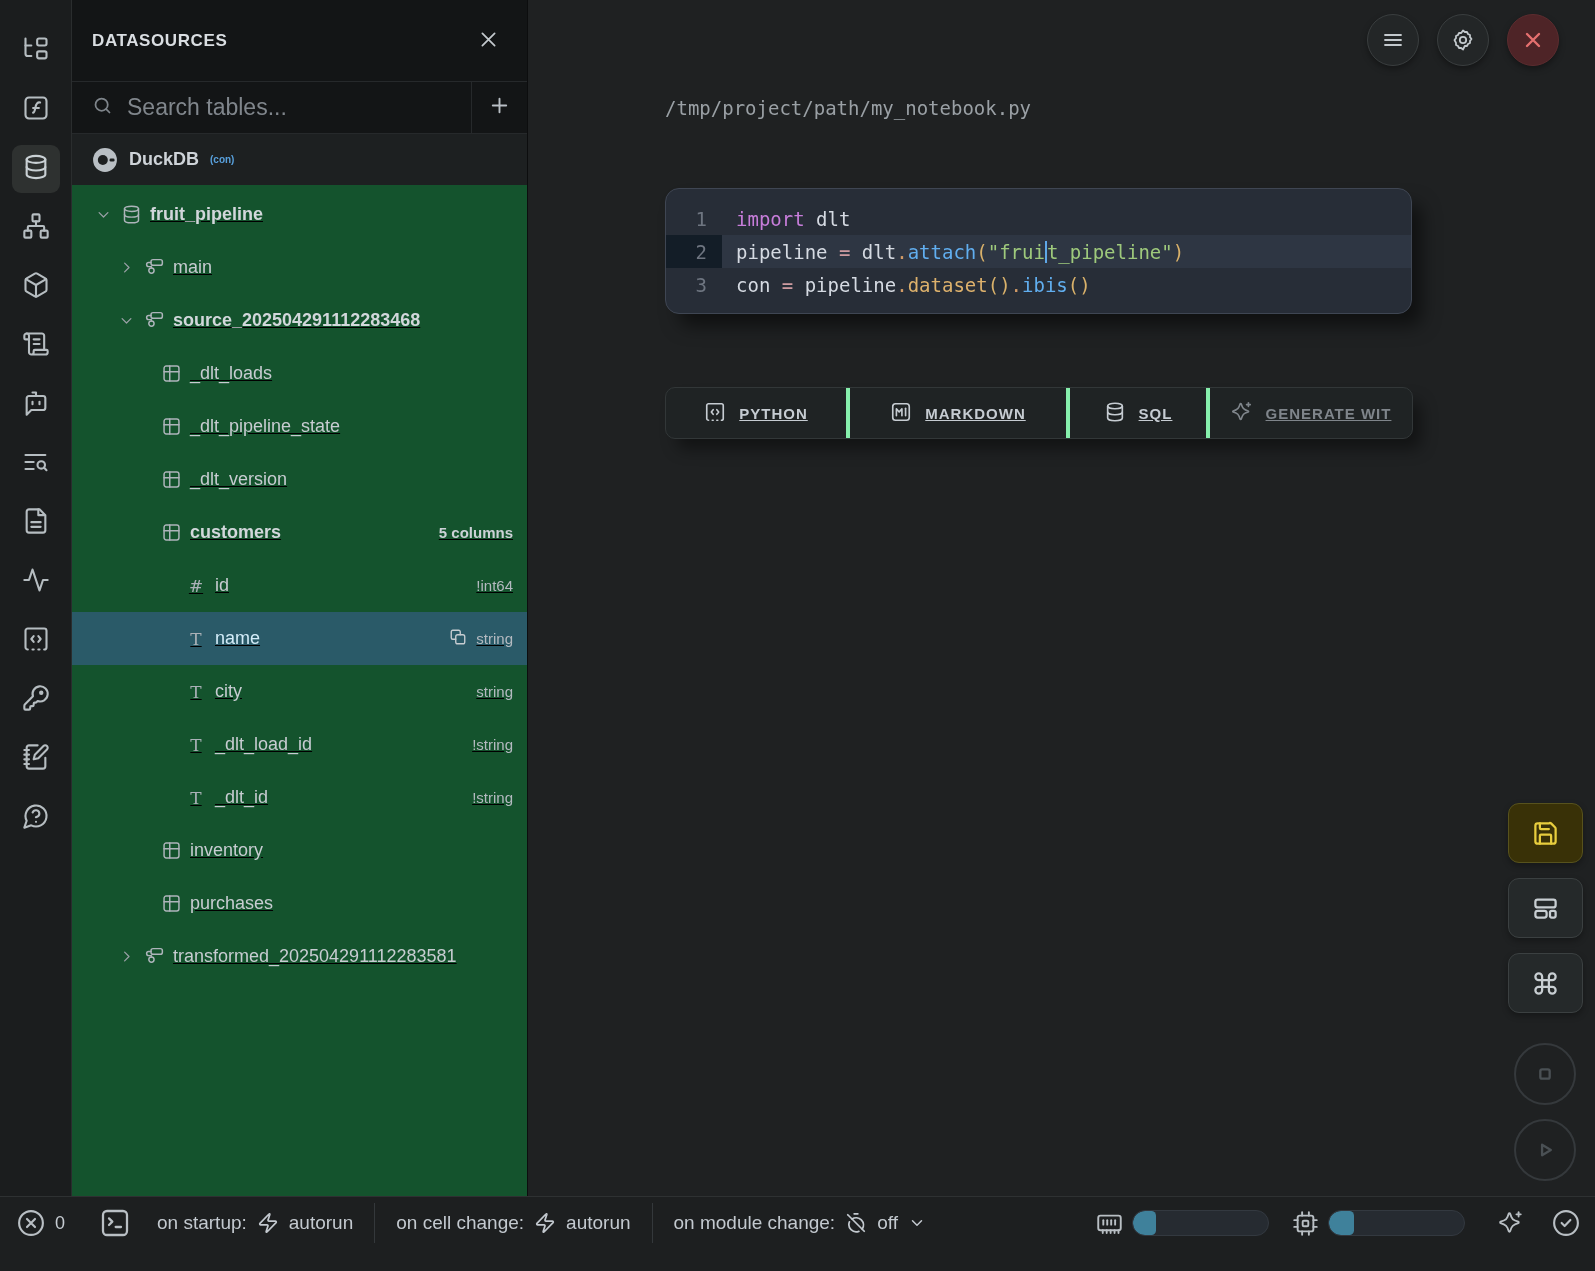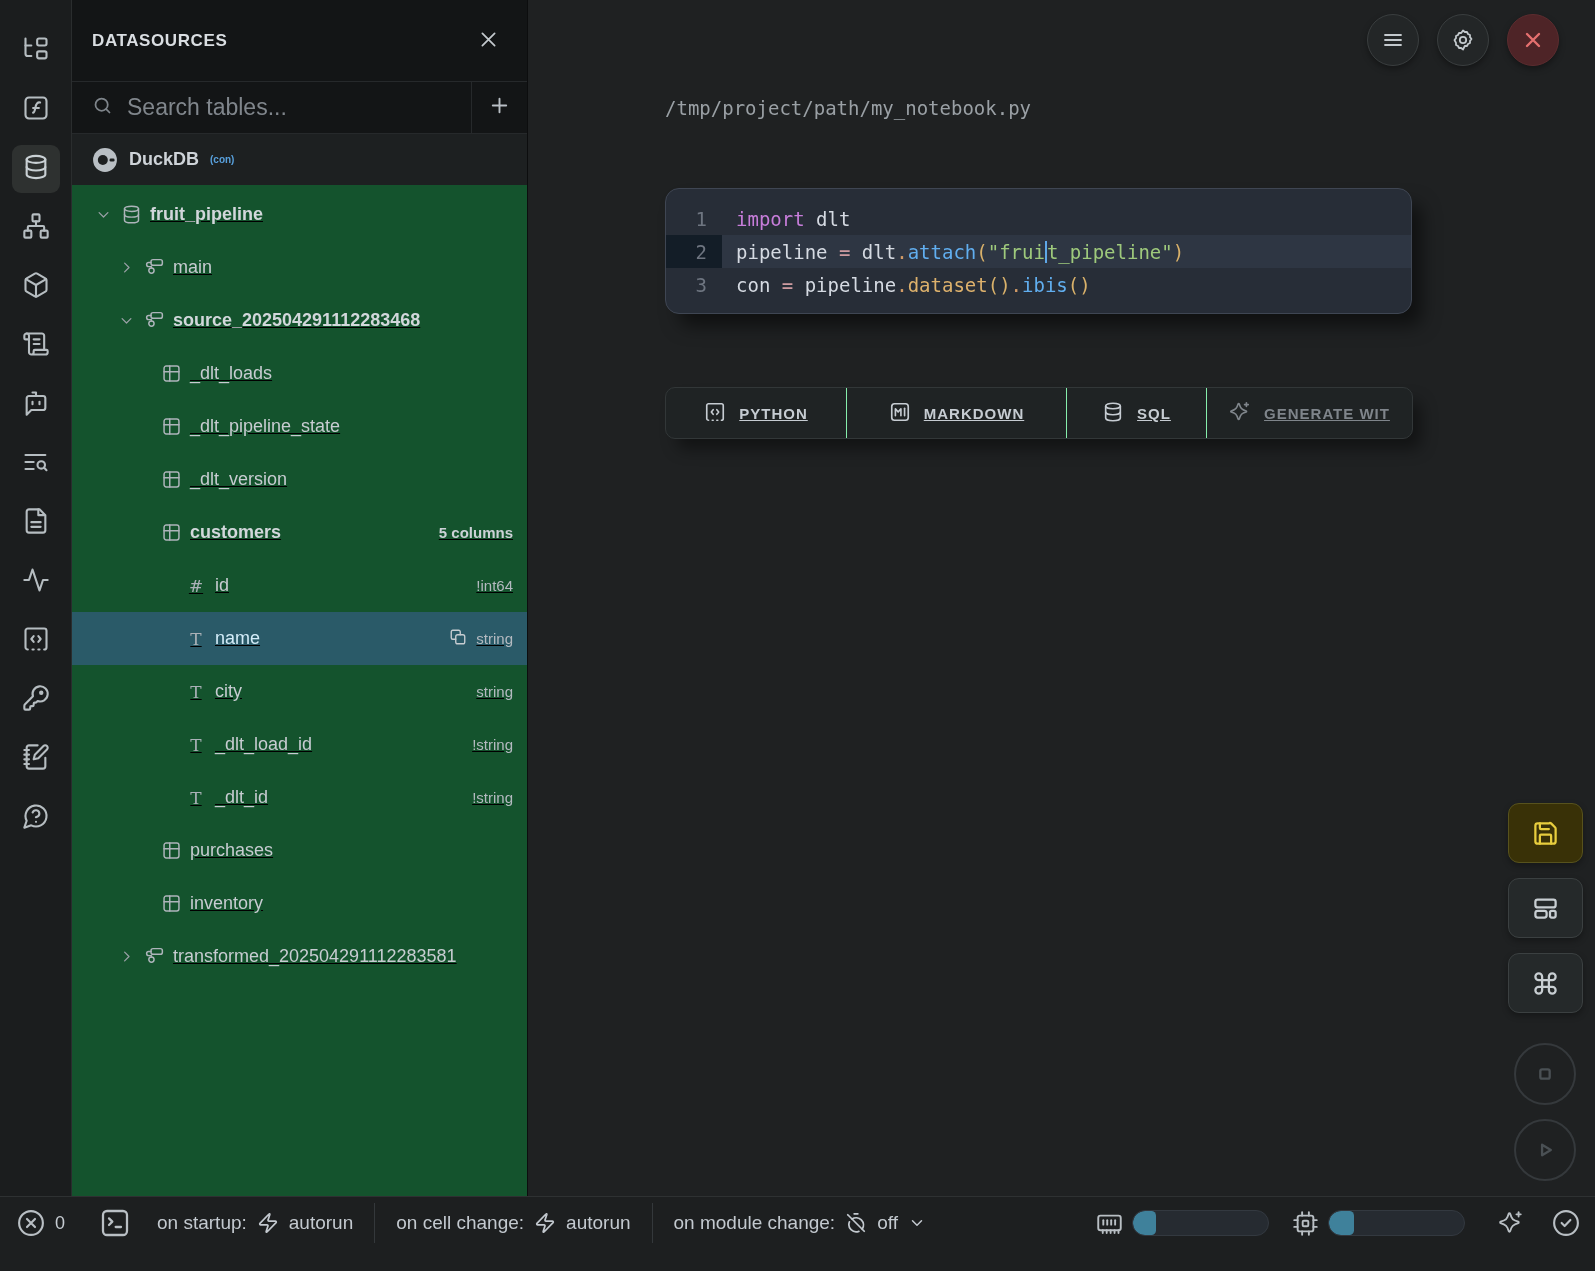--- a/index.html
+++ b/index.html
@@ -84,21 +84,21 @@
   .tok-dot { color:#d19a66; } .tok-fn { color:#61aeef; } .tok-pr { color:#ddb16c; }
   .tok-pa { color:#d9b16a; } .tok-st { color:#9ec97c; }
   .cursor { display:inline-block; width:2px; height:22px; background:#5fa8e8; vertical-align:middle; }
 
   .addbar { position:absolute; left:137px; top:387px; width:748px; height:52px;
     background:#1f2324; border:1px solid #323738; border-radius:10px; display:flex;
     overflow:hidden; box-shadow:10px 12px 16px -2px rgba(0,0,0,.42); }
   .addbar .seg { display:flex; align-items:center; justify-content:center; gap:13px;
     color:#c6ccd2; font-size:15px; font-weight:bold; letter-spacing:1px; cursor:pointer;
     white-space:nowrap;text-decoration:underline; }
-  .addbar .seg + .seg { border-left:1px solid #86efac; }
+  .addbar .seg + .seg { border-left:4px solid #86efac; }
   .addbar .seg svg { width:22px; height:22px; flex:none; }
   .addbar .seg:nth-child(1){ width:180px; } .addbar .seg:nth-child(2){ width:220px; }
   .addbar .seg:nth-child(3){ width:140px; } .addbar .seg:nth-child(4){ flex:1; }
   .addbar .seg.dim { color:#7f858b; }
 
   .float-btns { position:absolute; left:980px; top:803px; width:75px; }
   .fbtn { width:75px; height:60px; border-radius:11px; background:#25292a; border:1px solid #3b4041;
     display:flex; align-items:center; justify-content:center; color:#c8ced2; cursor:pointer;
     box-shadow:0 3px 6px rgba(0,0,0,.3); }
   .fbtn svg { width:27px; height:27px; }
@@ -414,31 +414,31 @@
           </span>
         </div>
         <div class="tree-row" style="padding-left: 88px;">
           <span class="t-icon">
             <svg viewBox="0 0 24 24" fill="none" stroke="currentColor" stroke-width="1.7" stroke-linecap="round" stroke-linejoin="round">
               <rect x="3.5" y="3.5" width="17" height="17" rx="2.5"></rect>
               <path d="M10 3.5v17"></path>
               <path d="M3.5 10H20.5"></path>
             </svg>
           </span>
-          <span class="tree-label">purchases</span>
+          <span class="tree-label">inventory</span>
         </div>
         <div class="tree-row" style="padding-left: 88px;">
           <span class="t-icon">
             <svg viewBox="0 0 24 24" fill="none" stroke="currentColor" stroke-width="1.7" stroke-linecap="round" stroke-linejoin="round">
               <rect x="3.5" y="3.5" width="17" height="17" rx="2.5"></rect>
               <path d="M10 3.5v17"></path>
               <path d="M3.5 10H20.5"></path>
             </svg>
           </span>
-          <span class="tree-label">inventory</span>
+          <span class="tree-label">purchases</span>
         </div>
         <div class="tree-row" style="padding-left: 47px;">
           <span class="chev">
             <svg viewBox="0 0 24 24" fill="none" stroke="currentColor" stroke-width="2" stroke-linecap="round" stroke-linejoin="round">
               <path d="m9 5 7 7-7 7"></path>
             </svg>
           </span>
           <span class="t-icon">
             <svg viewBox="0 0 24 24" fill="none" stroke="currentColor" stroke-width="1.7" stroke-linecap="round" stroke-linejoin="round">
               <rect x="8" y="3" width="13" height="6.5" rx="2.4"></rect>

